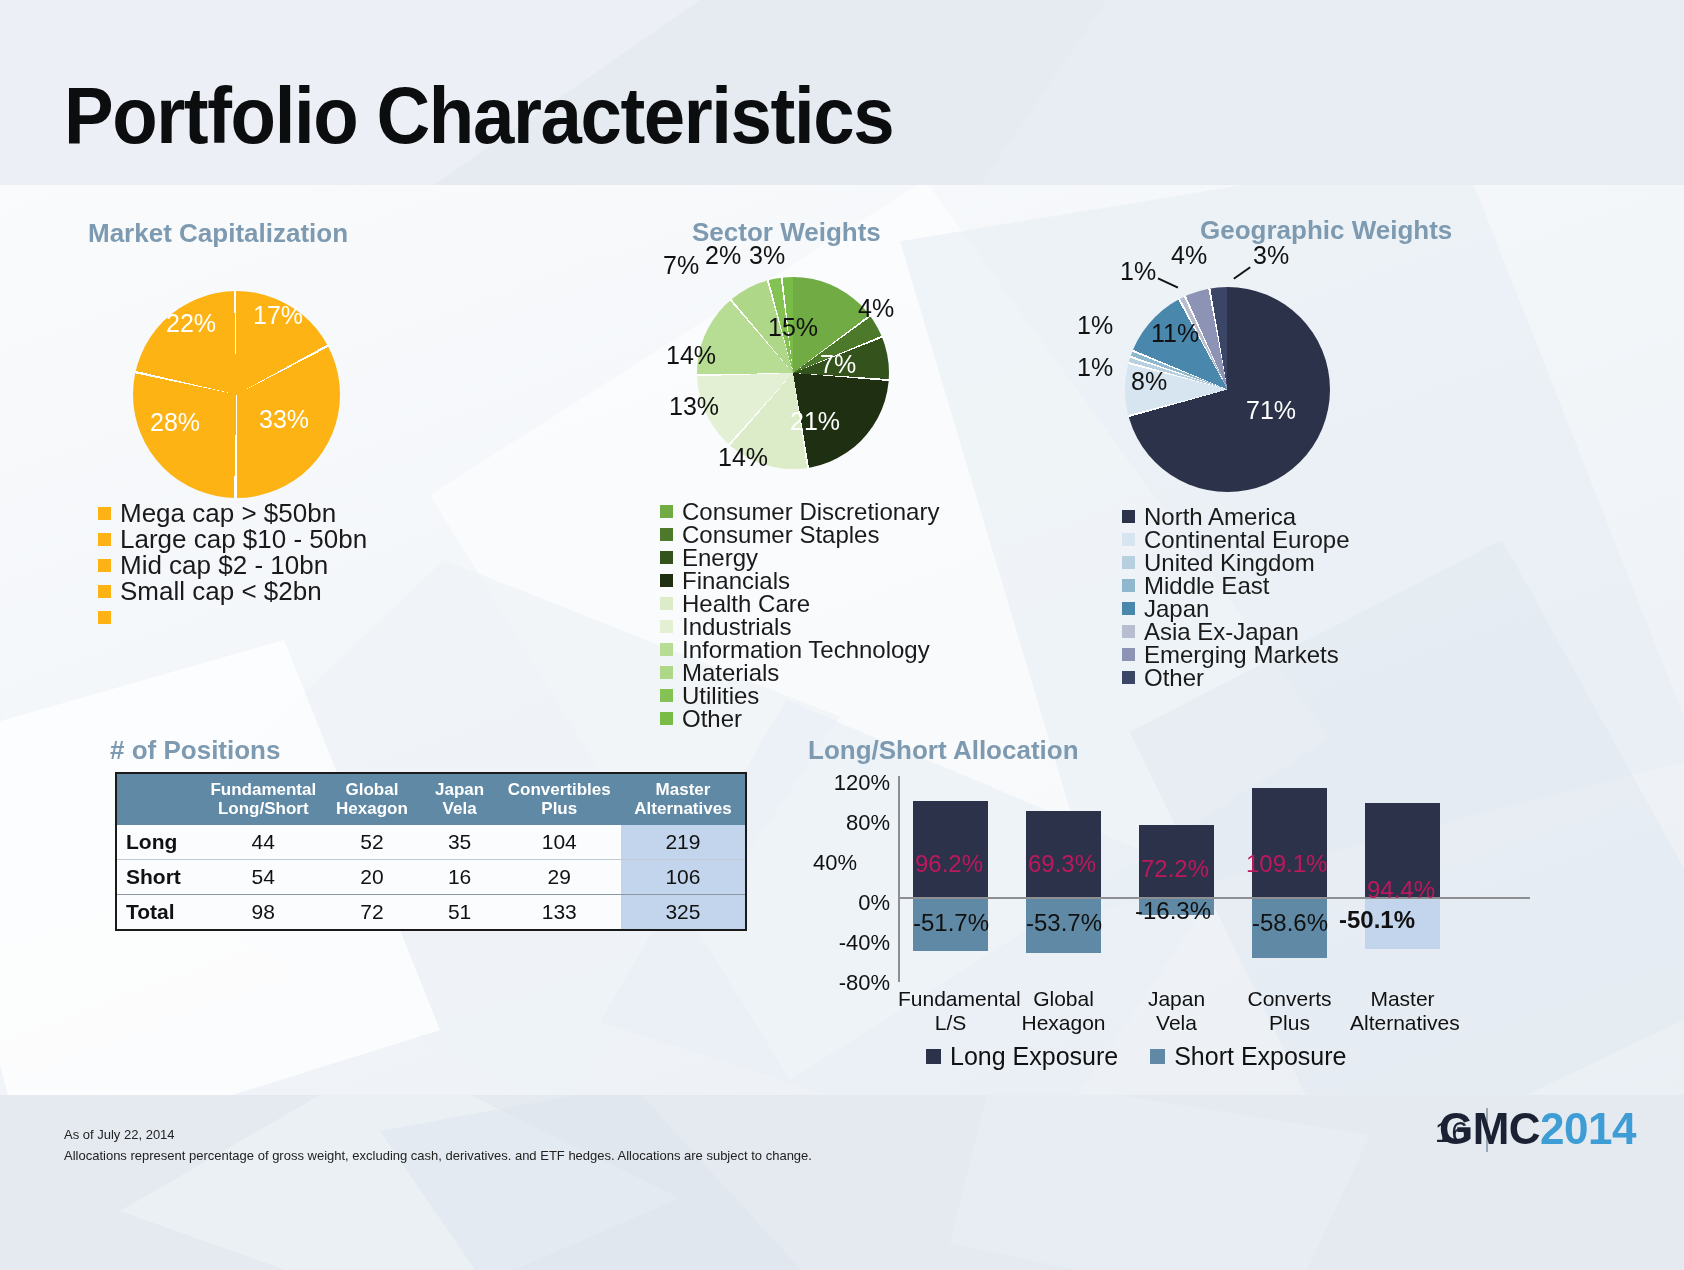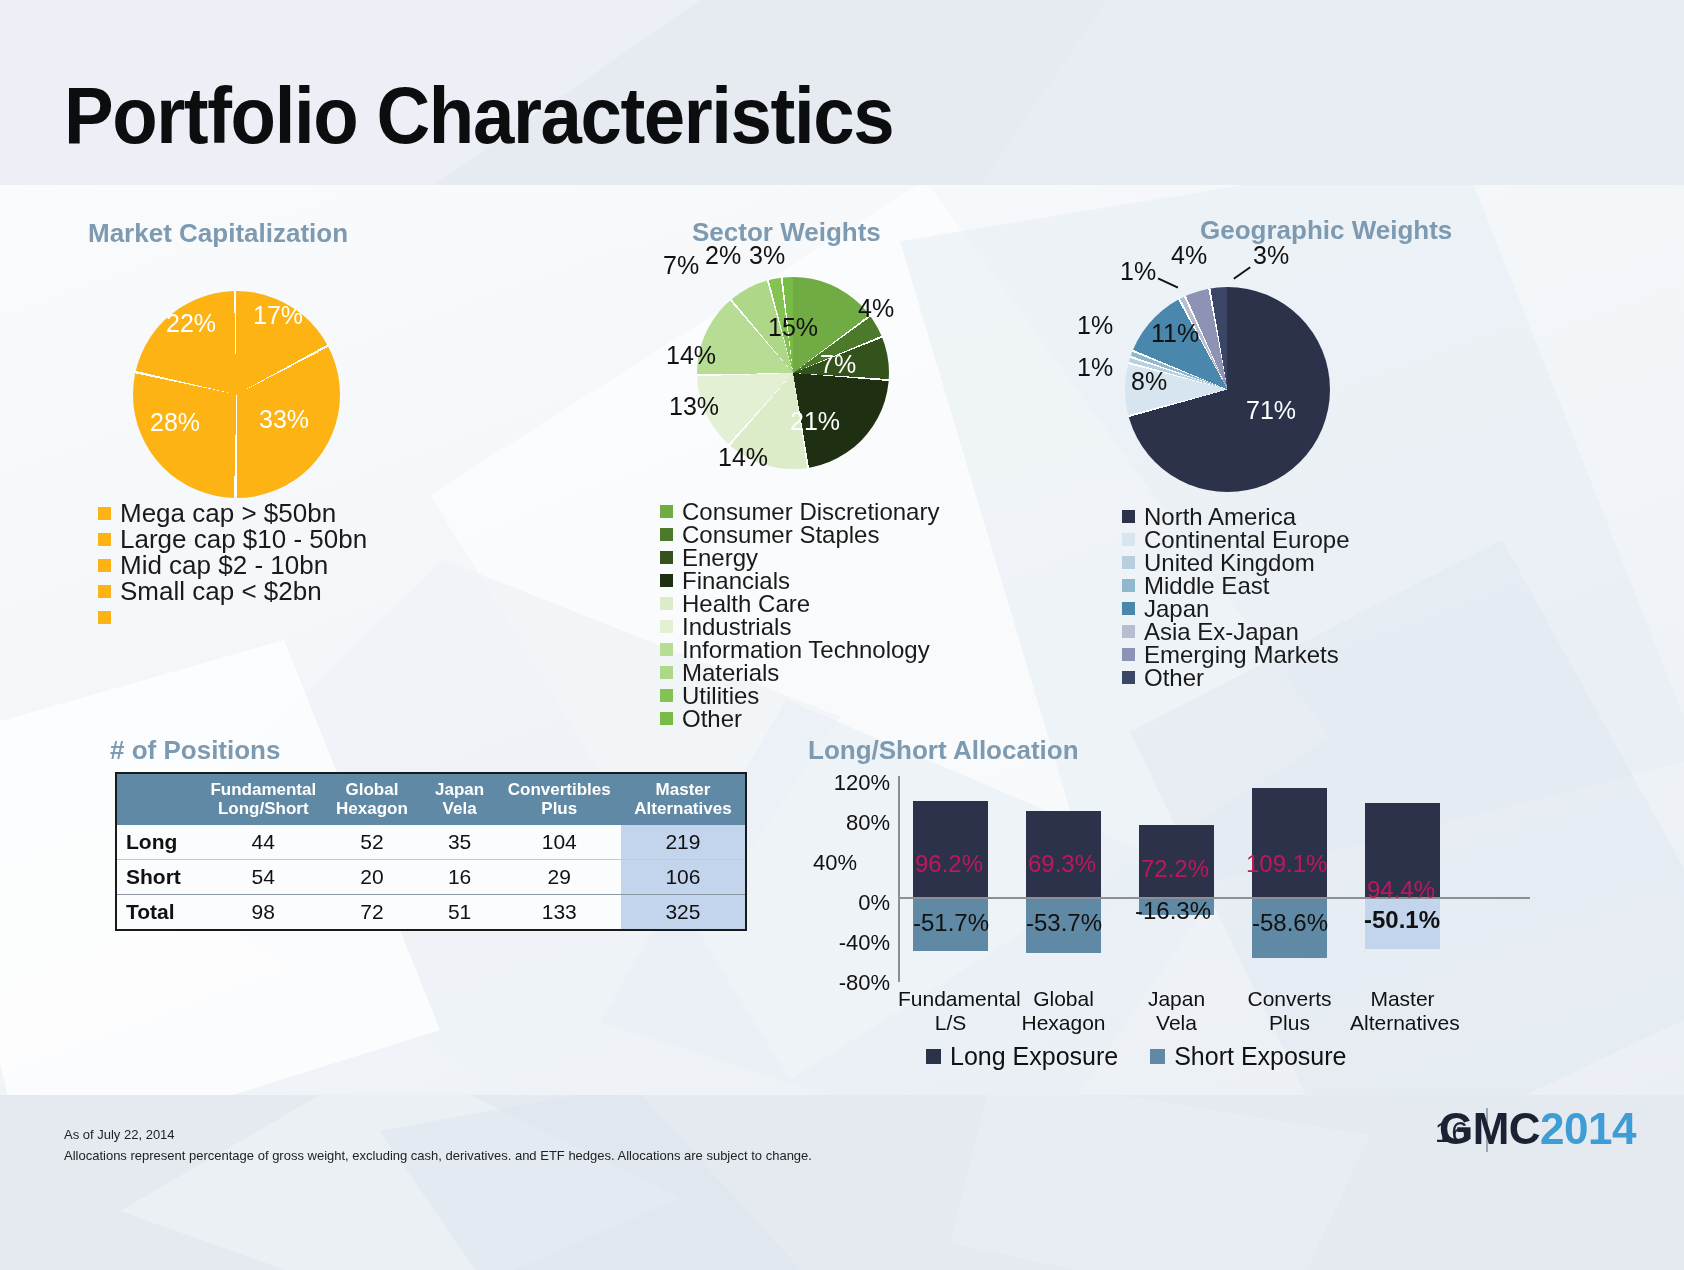--- a/index.html
+++ b/index.html
@@ -577,21 +577,21 @@
     <div class="bar-val on-light" style="left:335px; top:129px;">-16.3%</div>
 
     <div class="bar" style="left:452px; top:18px;  width:75px; height:109px; background:#2b3249;"></div>
     <div class="bar" style="left:452px; top:129px; width:75px; height:59px; background:#5f89a4;"></div>
     <div class="bar-val on-dark" style="left:446px; top:82px;">109.1%</div>
     <div class="bar-val on-light" style="left:452px; top:141px;">-58.6%</div>
 
     <div class="bar" style="left:565px; top:33px;  width:75px; height:94px; background:#2b3249;"></div>
     <div class="bar" style="left:565px; top:129px; width:75px; height:50px; background:#c3d5ec;"></div>
     <div class="bar-val on-dark" style="left:567px; top:82px;margin-top:26px;">94.4%</div>
-    <div class="bar-val on-light bold" style="left:564px; top:138px;text-align:right;">-50.1%</div>
+    <div class="bar-val on-light bold" style="left:539px; top:138px;text-align:right;">-50.1%</div>
 
     <div class="bc-cat" style="left:98px; top:217px; width:105px;">
       <div>Fundamental</div>
       <div>L/S</div>
     </div>
     <div class="bc-cat" style="left:211px; top:217px; width:105px;">
       <div>Global</div>
       <div>Hexagon</div>
     </div>
     <div class="bc-cat" style="left:324px; top:217px; width:105px;">

